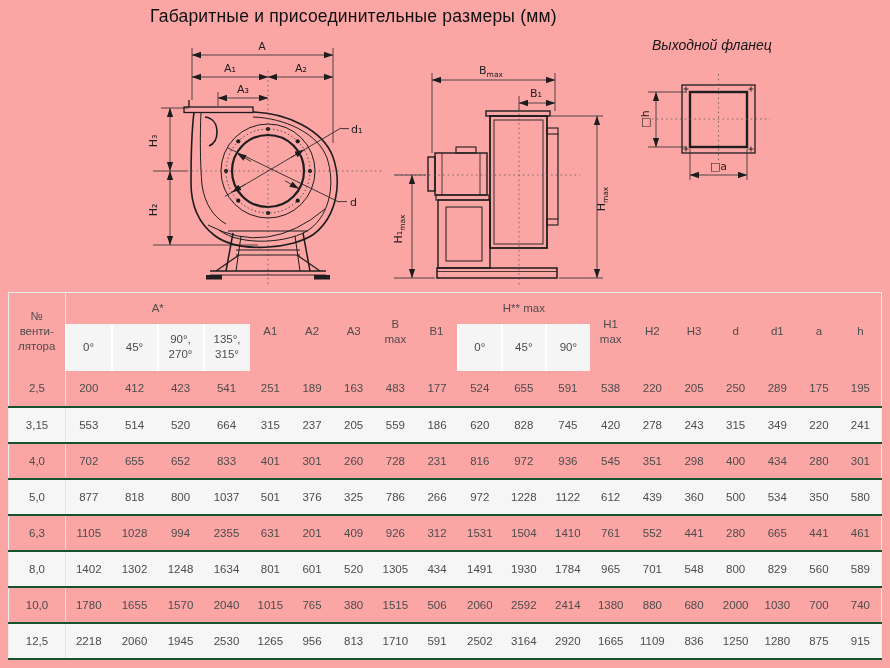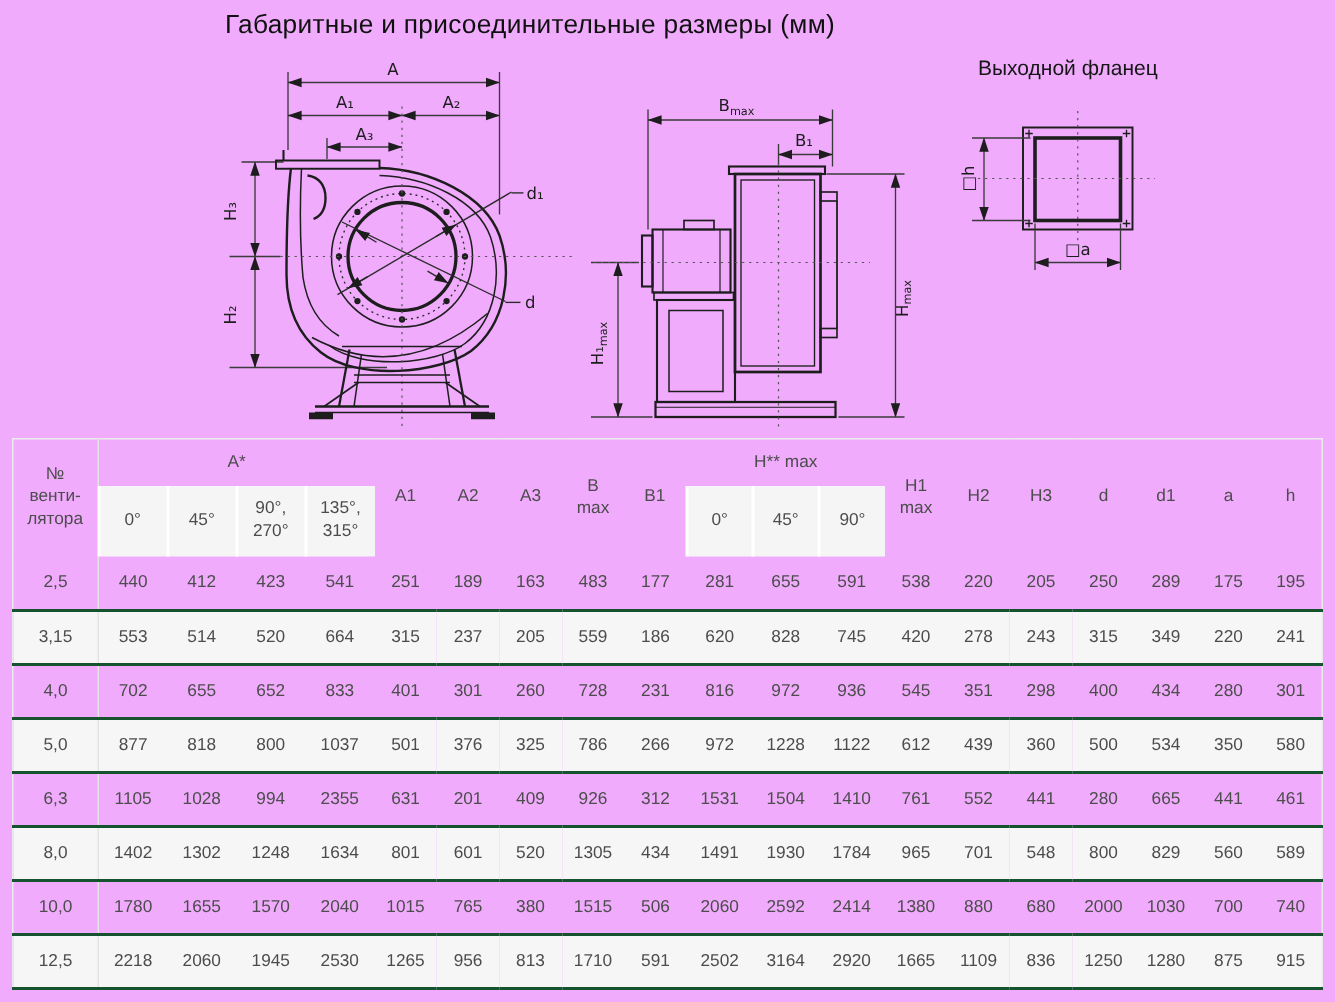--- a/index.html
+++ b/index.html
@@ -1,20 +1,20 @@
 <!DOCTYPE html>
 <html><head>
 <meta charset="utf-8">
 <style>
   html,body{margin:0;padding:0;background:#fff;}
-  .page{position:relative;width:890px;height:668px;background:#f0abfc;
+  .page{position:relative;width:890px;height:668px;background:#fca5a5;
         font-family:"Liberation Sans",sans-serif;overflow:hidden;}
   .title{position:absolute;left:150px;top:6px;font-size:17.5px;font-weight:500;
          color:#101010;letter-spacing:.2px;}
-  .flange-title{position:absolute;left:652px;top:37px;font-size:14px;color:#161616;}
+  .flange-title{position:absolute;left:652px;top:37px;font-size:14px;color:#161616;font-style:italic;}
   svg.drawing{position:absolute;overflow:visible;}
   #svg-front{left:95px;top:33px;}
   #svg-side{left:388px;top:53px;}
   #svg-flange{left:630px;top:58px;}
   svg text{font-family:"DejaVu Sans","Liberation Sans",sans-serif;font-size:11px;fill:#1d1d1d;}
   .tbl-wrap{position:absolute;left:8px;top:292px;width:874px;}
   table{border-collapse:collapse;table-layout:fixed;width:100%;
         border:1px solid #ebebec;}
   th,td{font-weight:400;text-align:center;vertical-align:middle;color:#4c4c4c;
         font-size:11.5px;padding:0 1px;}
@@ -254,30 +254,30 @@
           <th class="sub">90°, 270°</th>
           <th class="sub">135°, 315°</th>
           <th class="sub">0°</th>
           <th class="sub">45°</th>
           <th class="sub">90°</th>
         </tr>
       </thead>
       <tbody>
           <tr>
             <td class="first-col">2,5</td>
-            <td>440</td>
+            <td>200</td>
             <td>412</td>
             <td>423</td>
             <td>541</td>
             <td>251</td>
             <td>189</td>
             <td>163</td>
             <td>483</td>
             <td>177</td>
-            <td>281</td>
+            <td>524</td>
             <td>655</td>
             <td>591</td>
             <td>538</td>
             <td>220</td>
             <td>205</td>
             <td>250</td>
             <td>289</td>
             <td>175</td>
             <td>195</td>
           </tr>

